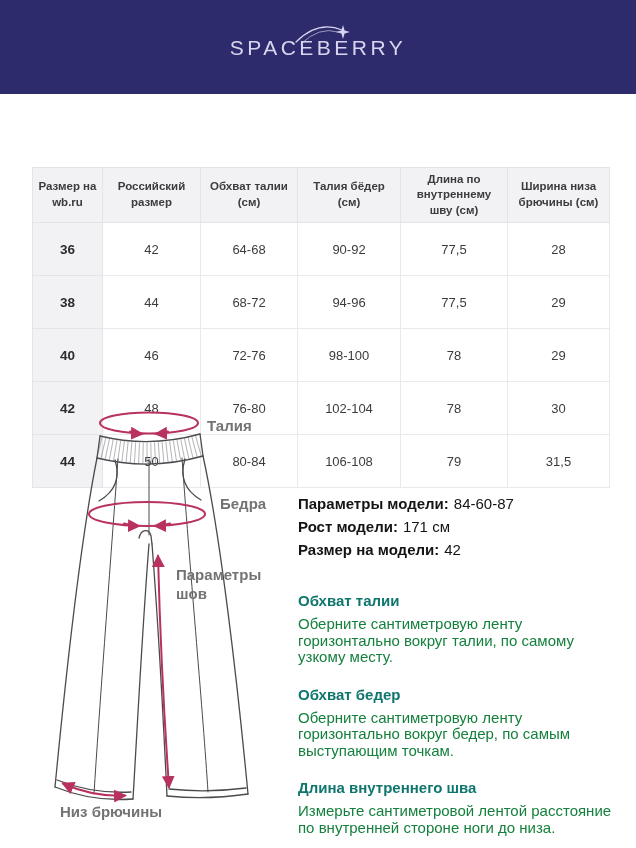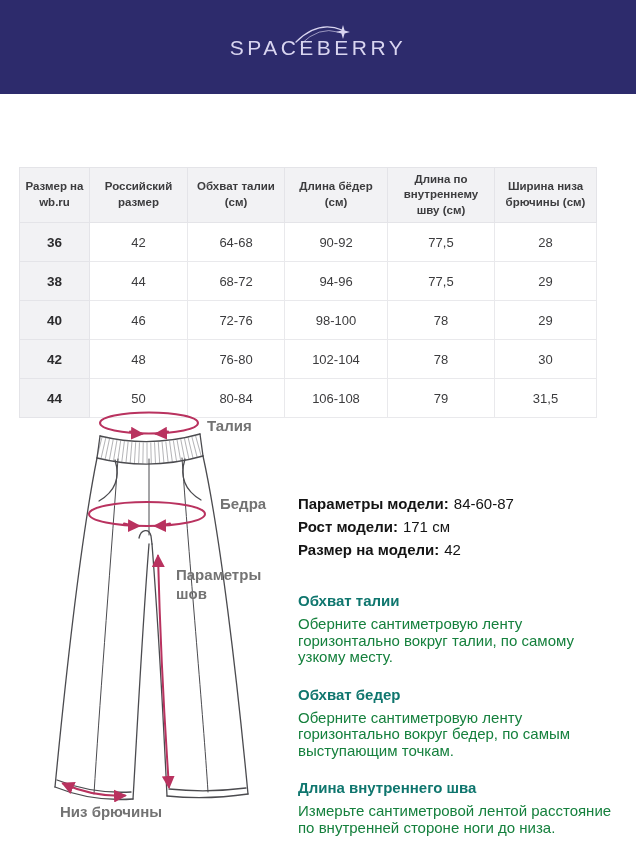--- a/index.html
+++ b/index.html
@@ -12,31 +12,31 @@
     position:absolute;left:0;top:0;width:636px;height:94px;
     background:#2d2b6c;display:flex;align-items:center;justify-content:center;
   }
   .brand-logo{
     position:relative;color:#d9d5f0;font-size:21px;font-weight:400;
     letter-spacing:3.5px;line-height:21px;
   }
   .comet{position:absolute;left:62px;top:-20px;width:62px;height:30px;}
   
   table.size-table{
-    position:absolute;left:19px;top:167px;width:577px;
+    position:absolute;left:32px;top:167px;width:577px;
     border-collapse:collapse;table-layout:fixed;border-radius:31px;
   }
   .size-table th{
     background:#f2f2f4;font-size:11.5px;font-weight:600;color:#3c3c3e;
     border:1px solid #e4e4e8;height:48px;padding:3px 5px;line-height:1.35;
     text-align:center;vertical-align:middle;
   }
   .size-table td{
     font-size:13px;color:#3c3c3e;border:1px solid #e9e9ec;height:26px;
-    text-align:center;vertical-align:middle;background:#fff;padding:6px 4px;
+    text-align:center;vertical-align:middle;background:#fff;padding:13px 4px;
   }
   .size-table td.rowhead{
     background:#f2f2f4;font-weight:700;color:#2c2c2e;font-size:13.5px;
     border-color:#e4e4e8;
   }
   
   .diagram{position:absolute;left:30px;top:403px;width:252px;height:432px;}
   .diagram svg{position:absolute;left:0;top:0;}
   .dg-label{
     position:absolute;font-size:15px;font-weight:600;color:#737373;line-height:1.25;
@@ -79,21 +79,21 @@
       <col style="width:97px">
     <col style="width:103px">
       <col style="width:107px">
       <col style="width:102px">
   </colgroup>
   <thead>
     <tr>
       <th>Размер на wb.ru</th>
       <th>Российский размер</th>
       <th>Обхват талии (см)</th>
-      <th>Длина бёдер (см)</th>
+      <th>Талия бёдер (см)</th>
       <th>Длина по внутреннему шву (см)</th>
       <th>Ширина низа брючины (см)</th>
     </tr>
   </thead>
   <tbody>
     <tr>
       <td class="rowhead">36</td>
       <td>42</td>
       <td>64-68</td>
       <td>90-92</td>

